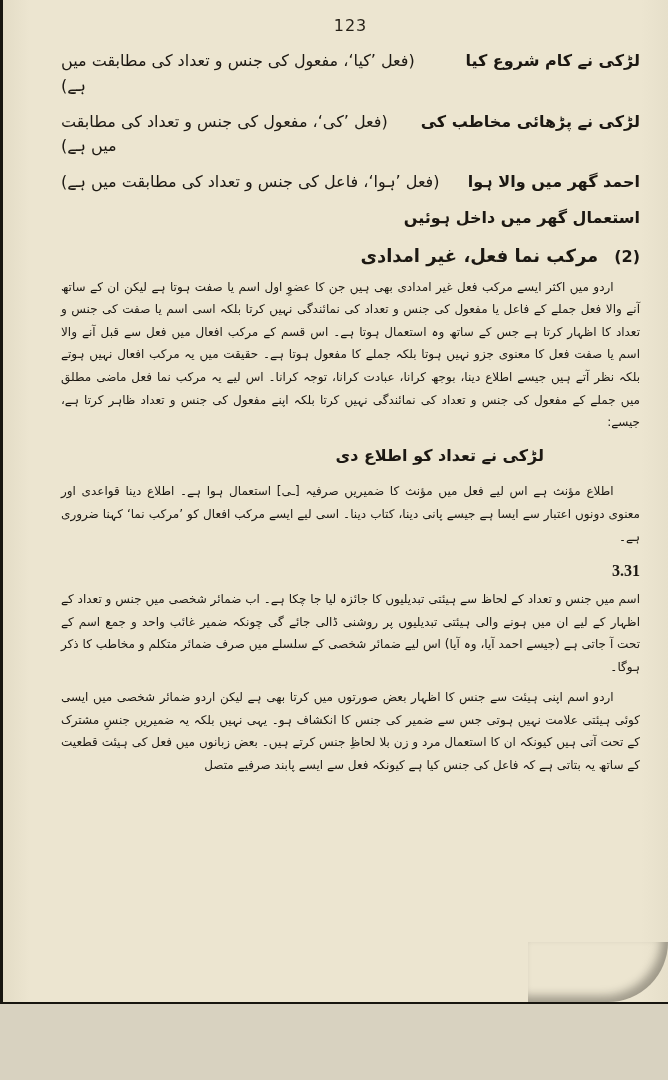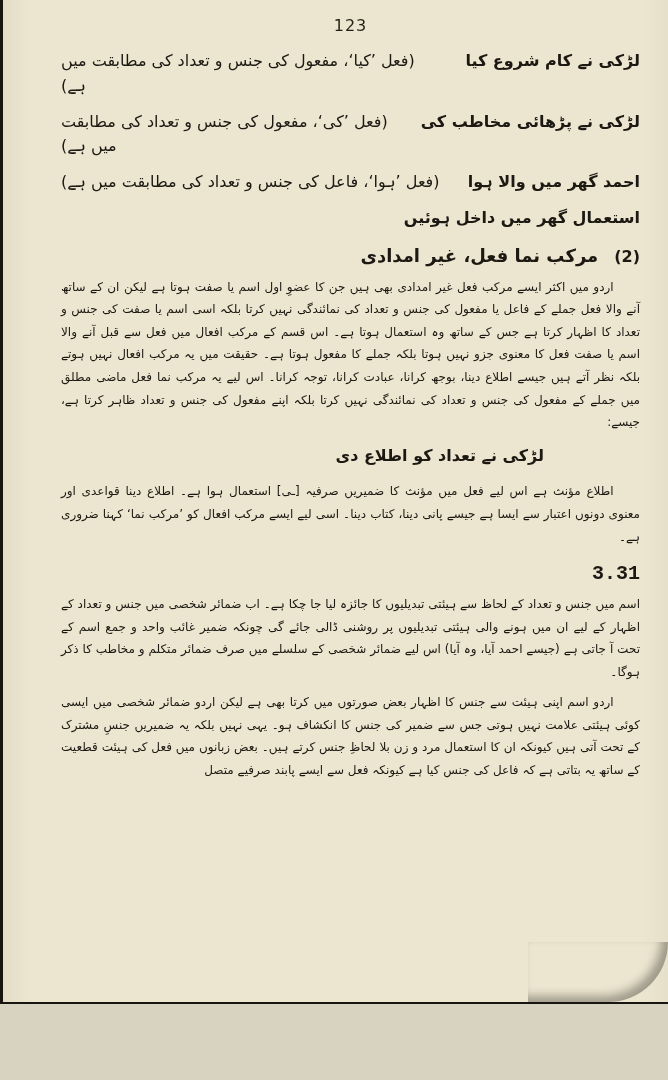--- a/index.html
+++ b/index.html
@@ -83,24 +83,24 @@
 
   .section-heading {
     display: flex;
     gap: 14px;
     align-items: baseline;
     font-size: 18px;
     font-weight: bold;
     margin: 14px 0 8px 0;
   }
   .section-heading .sec-num {
-    font-family: Liberation Mono, monospace;
+    font-family: Liberation Serif, serif;
     direction: ltr;
     unicode-bidi: embed;
-    font-size: 20px;
+    font-size: 16px;
   }
 </style>
 </head>
 <body>
 
 <div class="page">
 
   <div class="page-number">123</div>
 
   <div class="example-list rtl">

